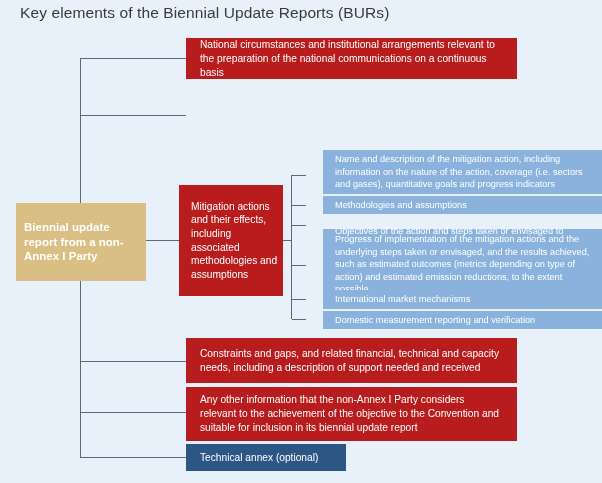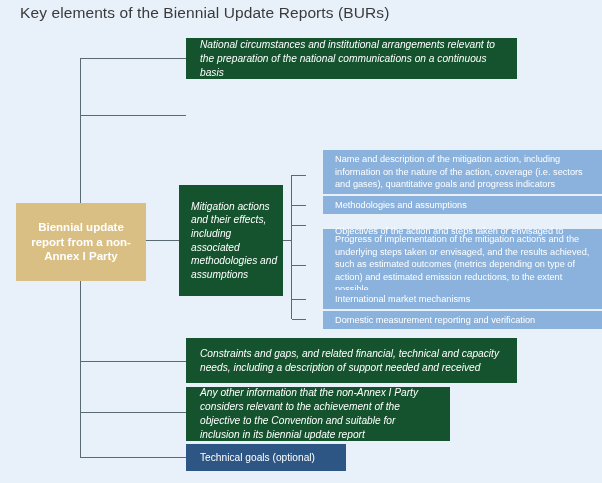--- a/index.html
+++ b/index.html
@@ -52,34 +52,33 @@
   }
   .node .txt {
     display: block;
     width: 100%;
   }
 
   
   .node.root {
     background: #d9bf83;
     justify-content: center;
-    text-align: center;
+    text-align: left;
     font-weight: bold;
     font-size: 11.5px;
     line-height: 14.5px;
     padding: 4px 8px;
   }
 
   
   .node.primary {
-    background: #14532d;
+    background: #b91c1c;
     font-size: 10.2px;
     line-height: 14px;
     padding: 6px 14px 6px 14px;
-    font-style: italic;
   }
 
   
   .node.primary.tall {
     padding: 6px 2px 6px 12px;
     line-height: 13.6px;
     justify-content: flex-end;
   }
 
   
@@ -142,26 +141,26 @@
 
 
   <div class="node primary tall" style="left:179px; top:185px; width:104px; height:111px;">
     <span class="txt">Mitigation actions and their effects, including associated methodologies and assumptions</span>
   </div>
 
   <div class="node primary" style="left:186px; top:338px; width:331px; height:45px;">
     <span class="txt">Constraints and gaps, and related financial, technical and capacity needs, including a description of support needed and received</span>
   </div>
 
-  <div class="node primary" style="left:186px; top:387px; width:264px; height:54px;">
+  <div class="node primary" style="left:186px; top:387px; width:331px; height:54px;">
     <span class="txt">Any other information that the non-Annex I Party considers relevant to the achievement of the objective to the Convention and suitable for inclusion in its biennial update report</span>
   </div>
 
   <div class="node dark" style="left:186px; top:444px; width:160px; height:27px;">
-    <span class="txt">Technical goals (optional)</span>
+    <span class="txt">Technical annex (optional)</span>
   </div>
 
   <div class="node sub" style="left:306px; top:150px; width:279px; height:44px;">
     <span class="txt">Name and description of the mitigation action, including information on the nature of the action, coverage (i.e. sectors and gases), quantitative goals and progress indicators</span>
   </div>
 
   <div class="node sub" style="left:306px; top:196px; width:279px; height:18px;">
     <span class="txt">Methodologies and assumptions</span>
   </div>
 

